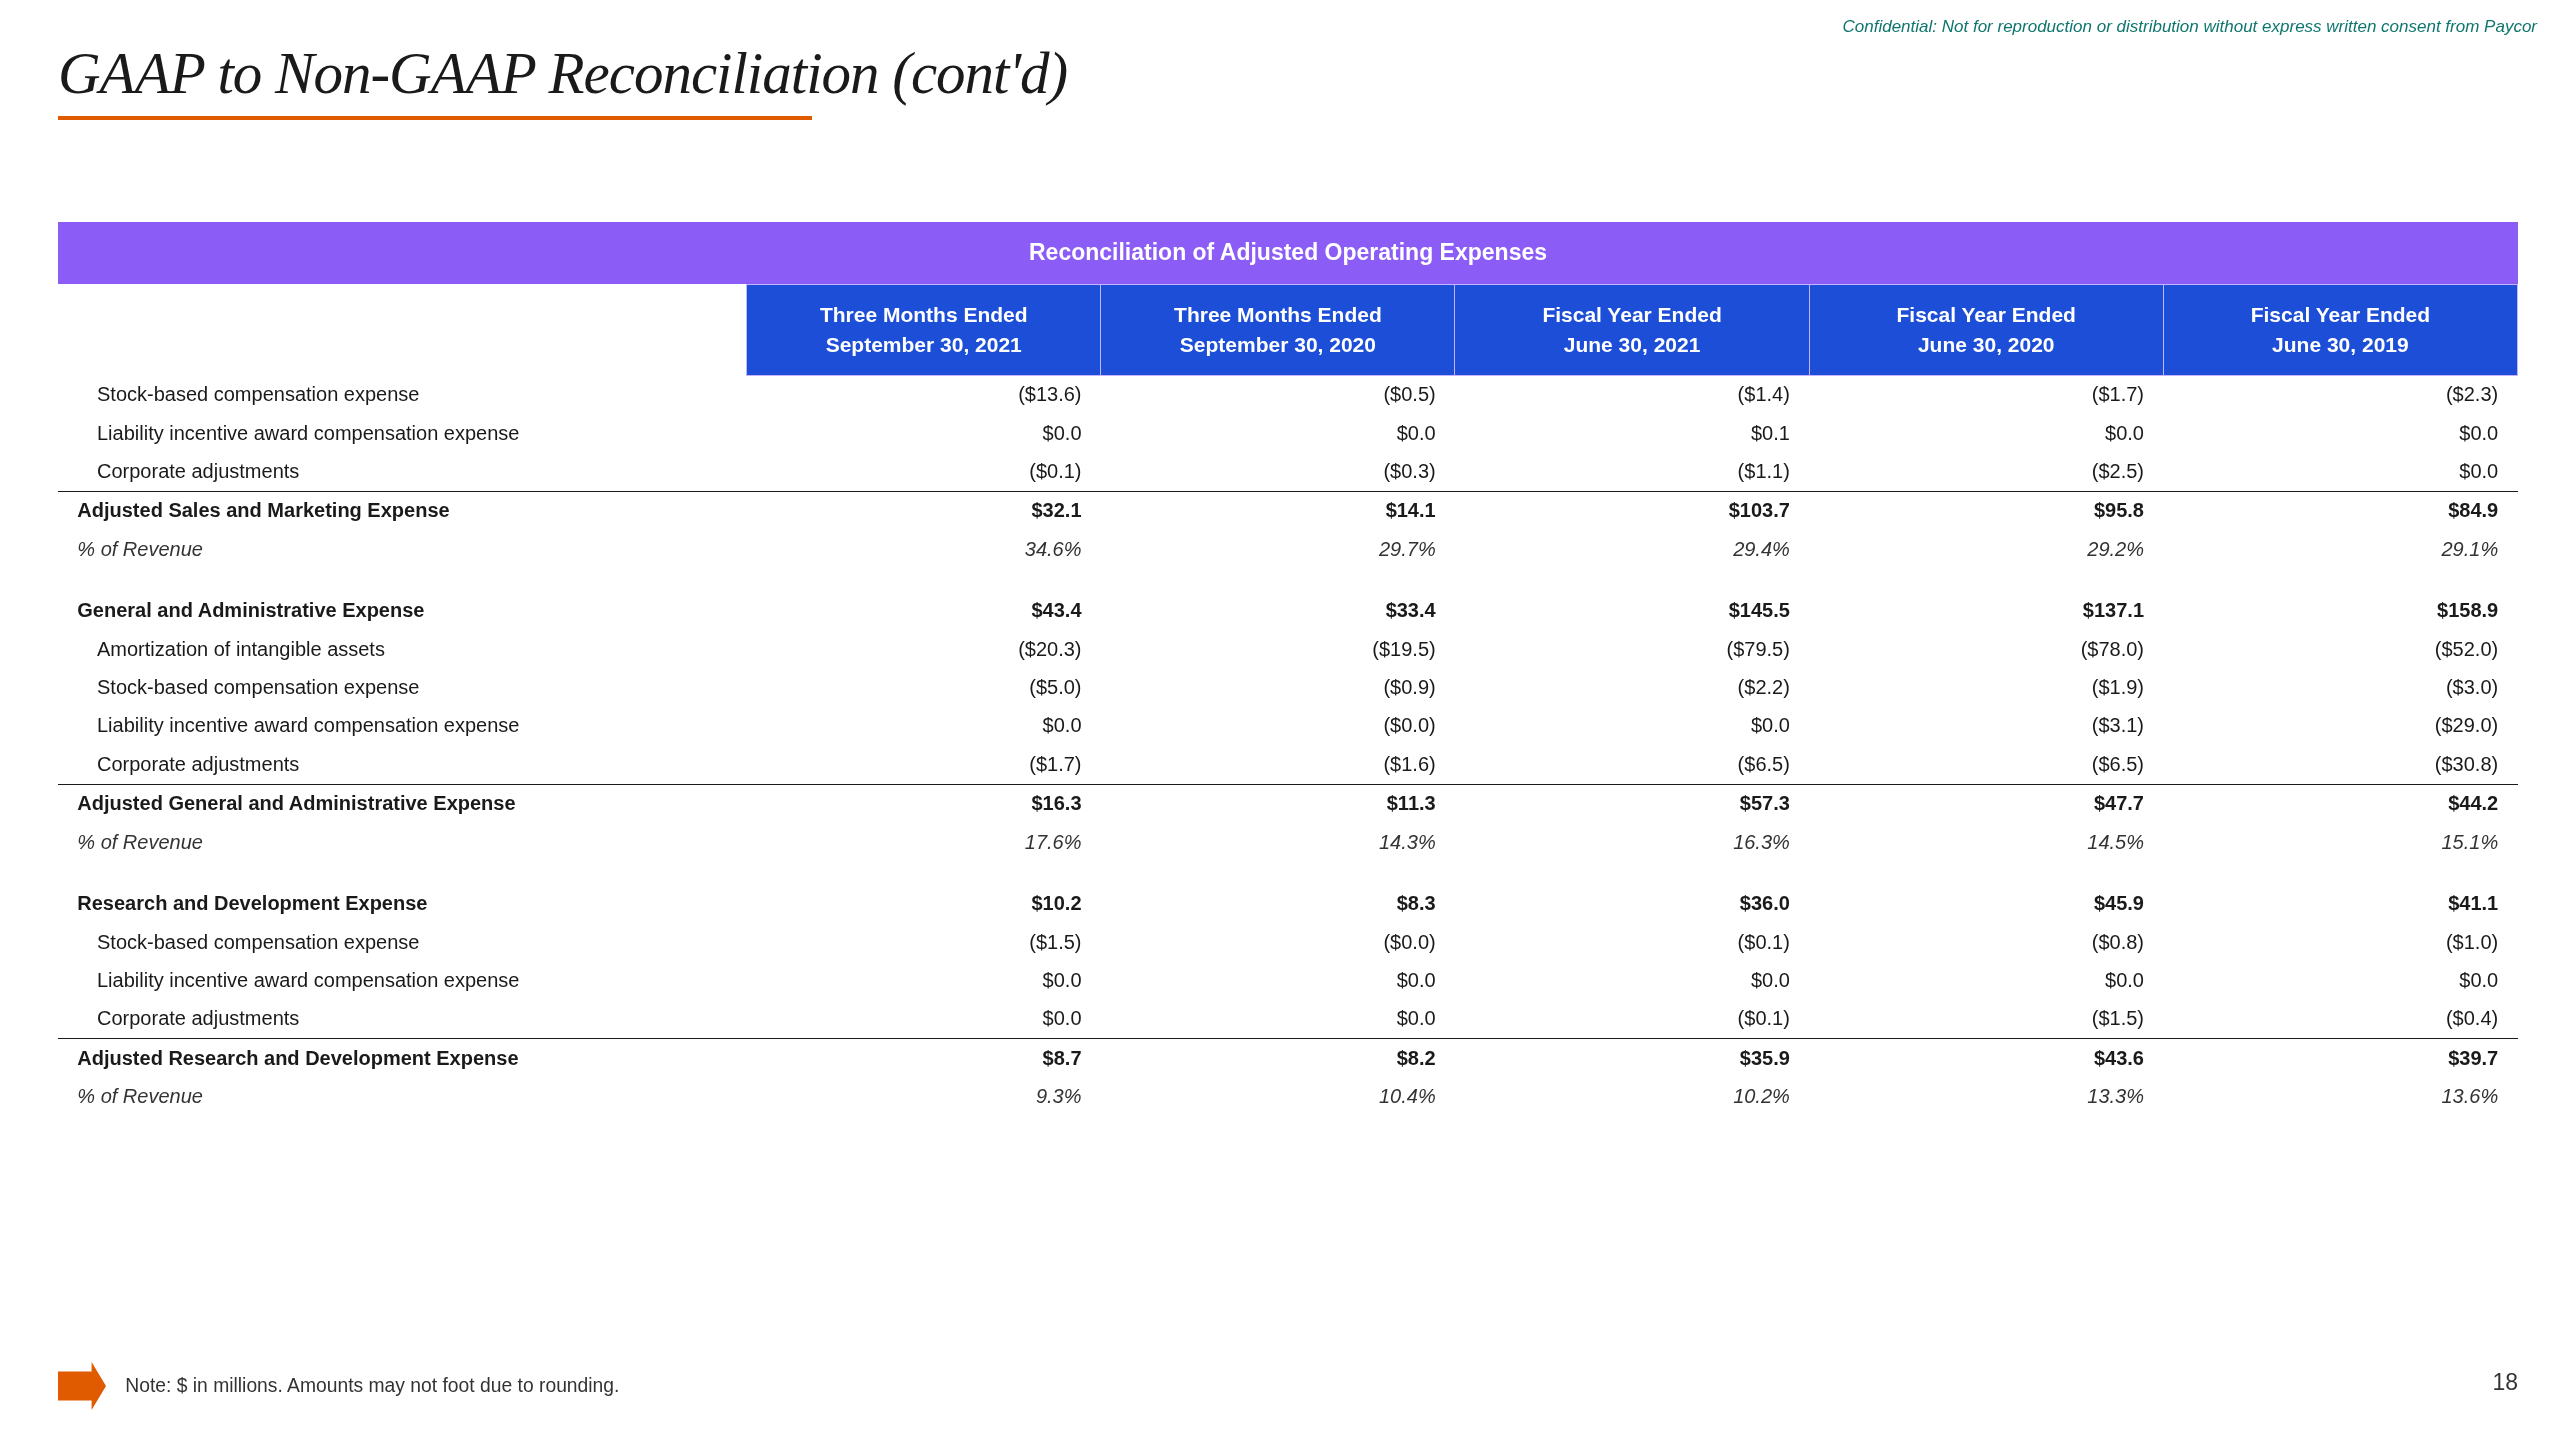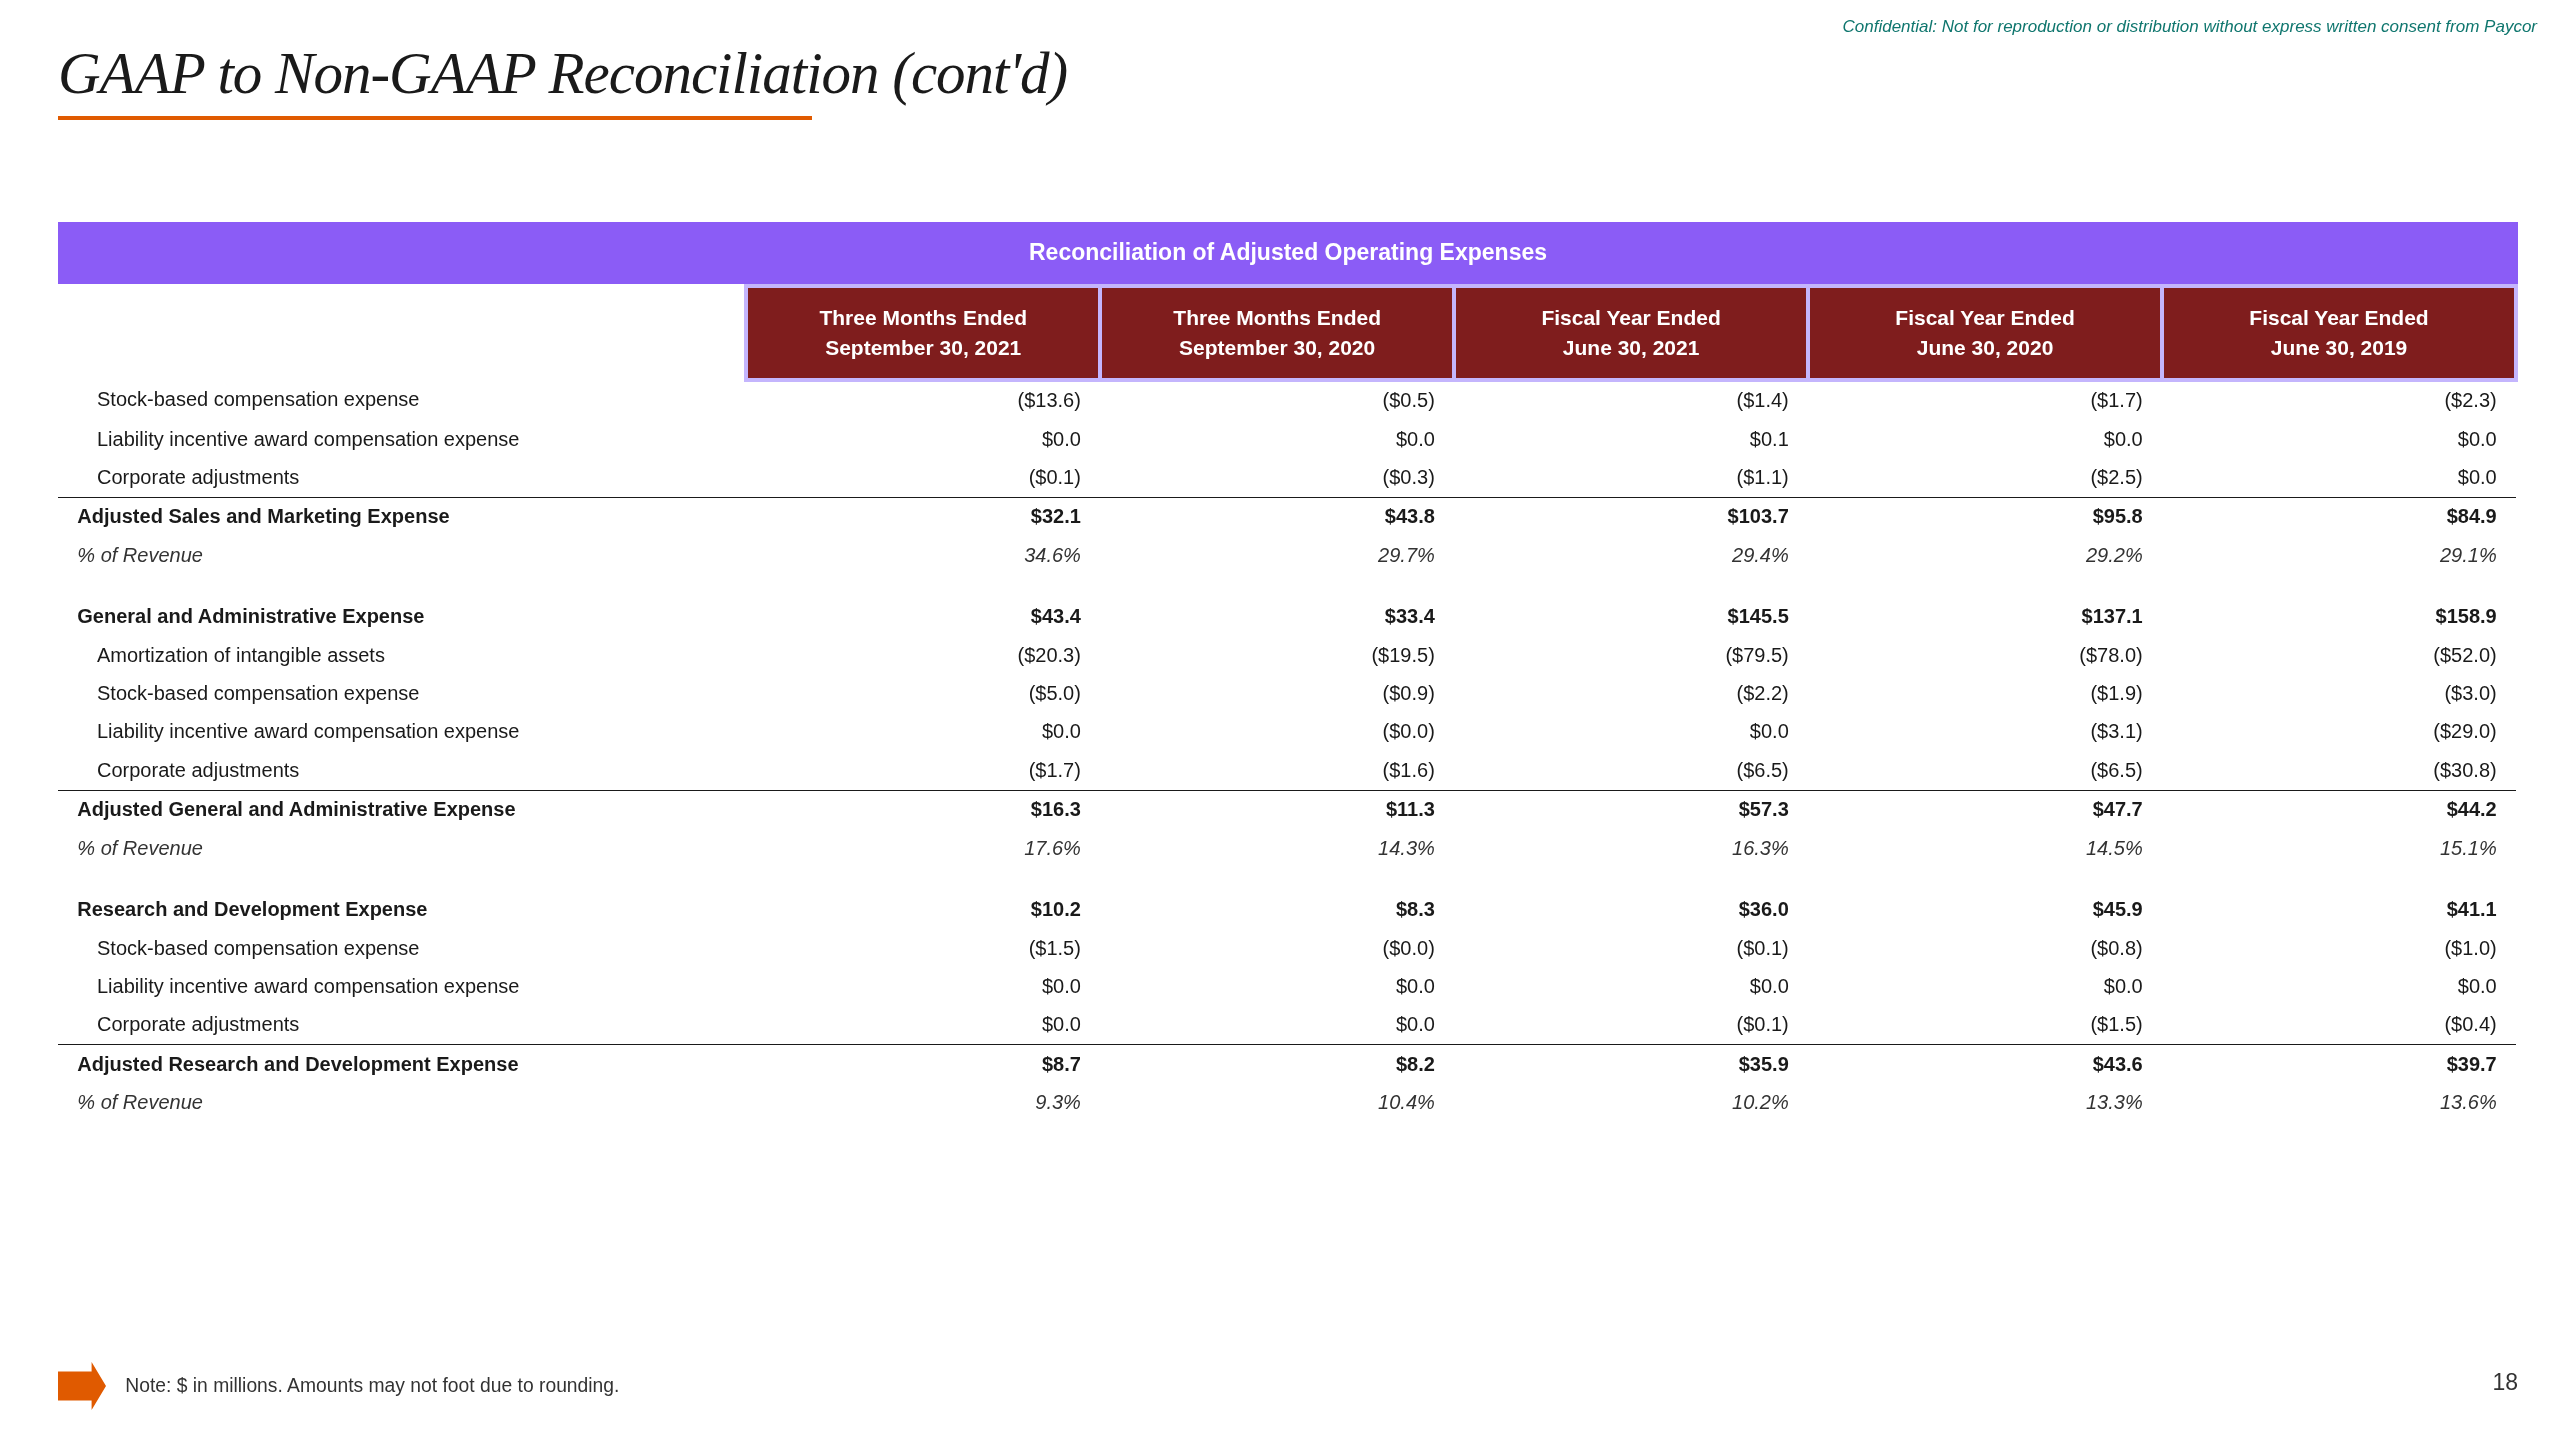--- a/index.html
+++ b/index.html
@@ -60,28 +60,28 @@
     }
     .col-label {
       width: 28%;
       text-align: left;
     }
     .col-data {
       width: 14.4%;
       text-align: right;
     }
     .header-row td {
-      background: #7f1d1d;
+      background: #1d4ed8;
       color: #fff;
       font-weight: bold;
       text-align: center;
       padding: 15.5px 19.3px;
       font-size: 21px;
       line-height: 1.4;
-      border: 4px solid #c4b5fd;
+      border: 1px solid #c4b5fd;
     }
     .header-row td:first-child {
       background: transparent;
       border: none;
     }
     .data-row td {
       padding: 7.7px 19.3px;
       color: #1a1a1a;
       border: none;
     }
@@ -189,21 +189,21 @@
           <td class="col-label">Corporate adjustments</td>
           <td class="col-data">($0.1)</td>
           <td class="col-data">($0.3)</td>
           <td class="col-data">($1.1)</td>
           <td class="col-data">($2.5)</td>
           <td class="col-data">$0.0</td>
         </tr>
         <tr class="data-row total-row bold">
           <td class="col-label">Adjusted Sales and Marketing Expense</td>
           <td class="col-data">$32.1</td>
-          <td class="col-data">$43.8</td>
+          <td class="col-data">$14.1</td>
           <td class="col-data">$103.7</td>
           <td class="col-data">$95.8</td>
           <td class="col-data">$84.9</td>
         </tr>
         <tr class="data-row italic-row">
           <td class="col-label">% of Revenue</td>
           <td class="col-data">34.6%</td>
           <td class="col-data">29.7%</td>
           <td class="col-data">29.4%</td>
           <td class="col-data">29.2%</td>

